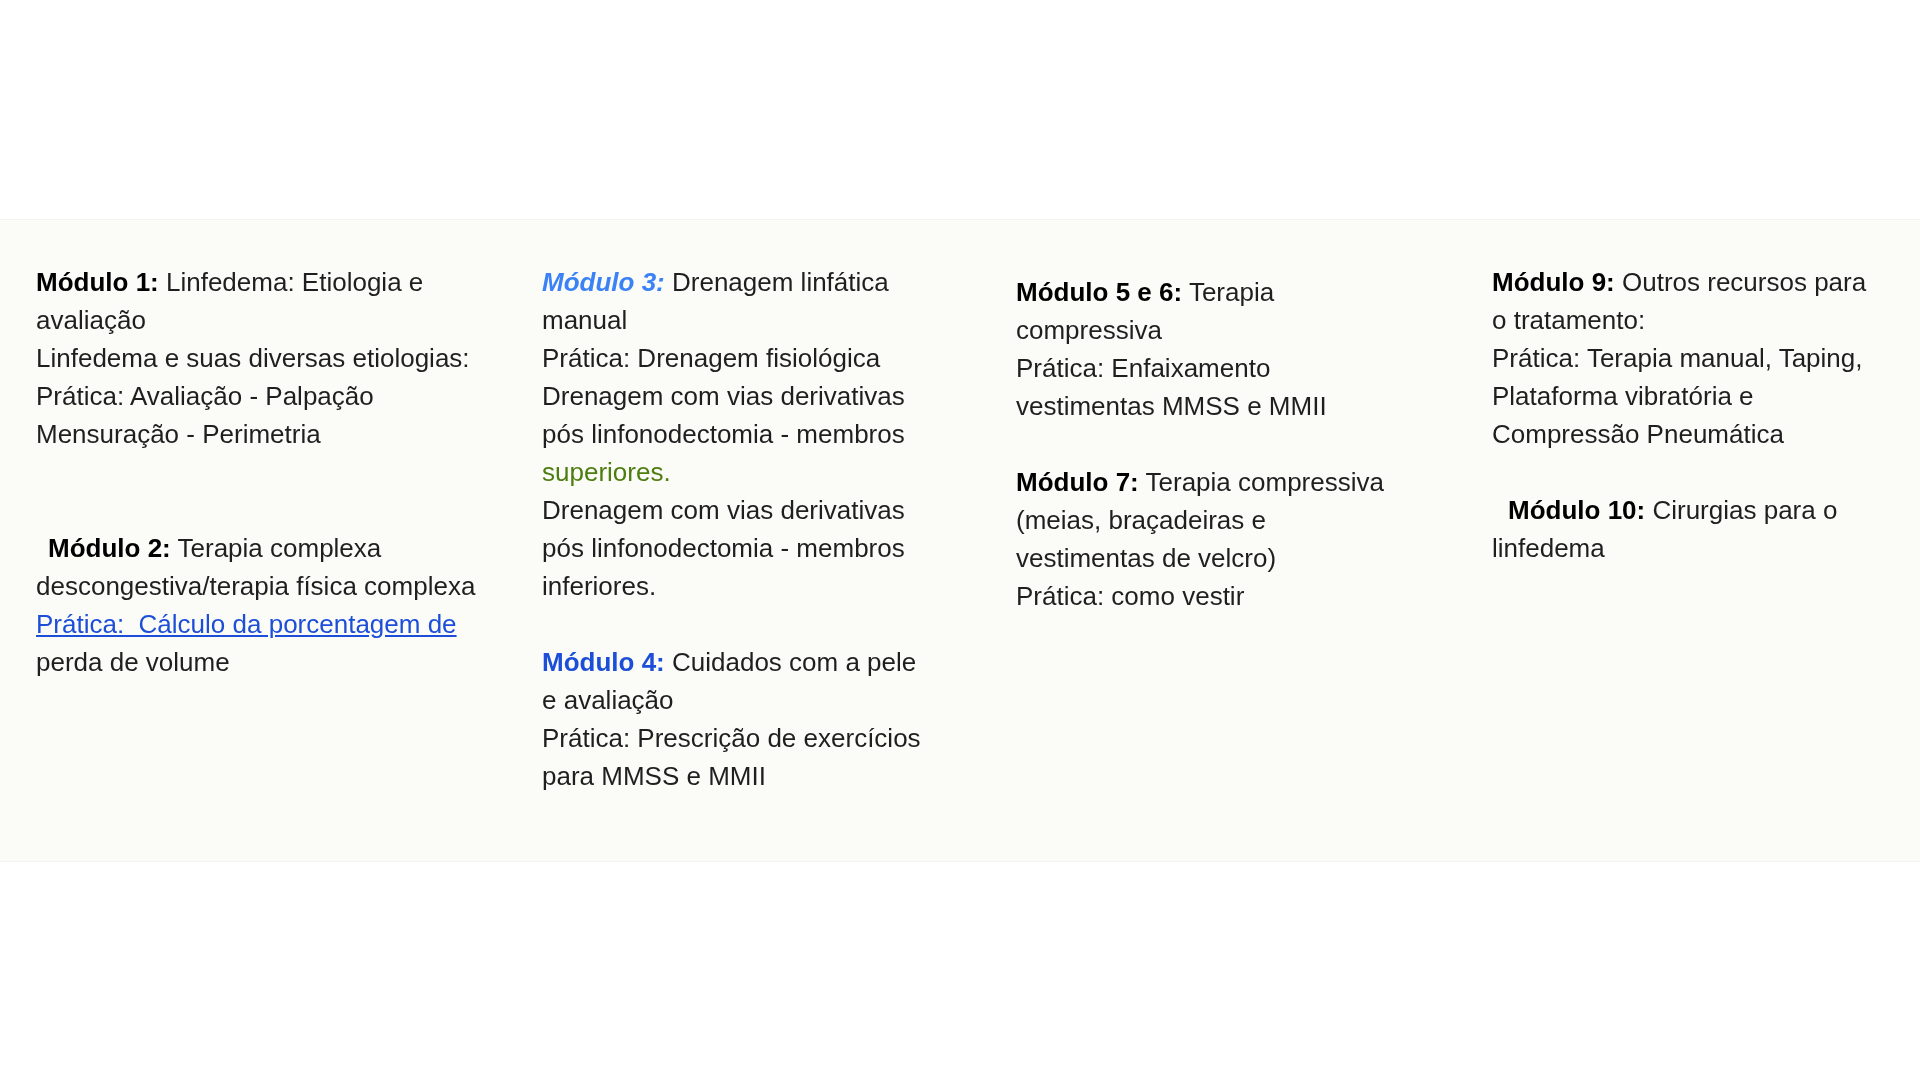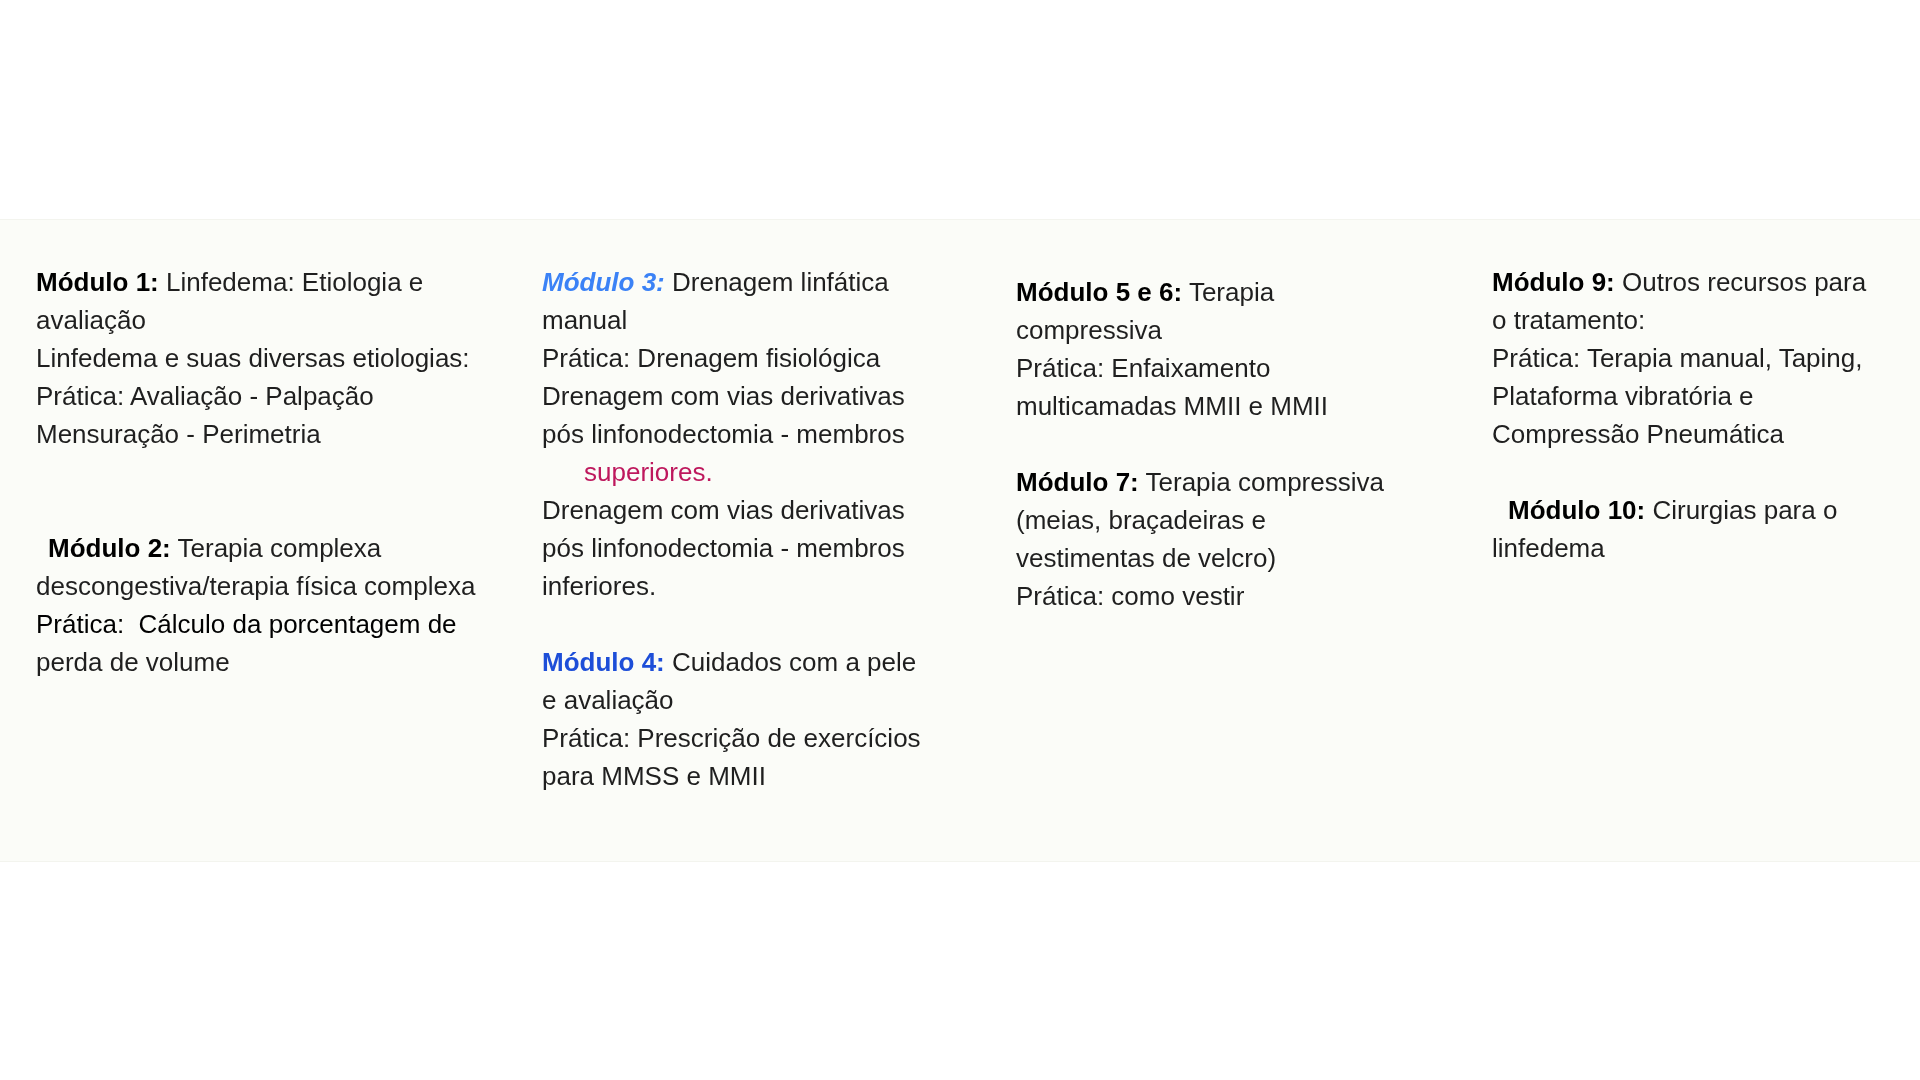--- a/index.html
+++ b/index.html
@@ -64,49 +64,49 @@
           <div class="block" style="margin-top: 0px;">
             <p class="line" style="color: rgb(31, 31, 31);"><strong style="color: rgb(0, 0, 0);">Módulo 1:</strong> Linfedema: Etiologia e</p>
             <p class="line" style="color: rgb(31, 31, 31);">avaliação</p>
             <p class="line" style="color: rgb(31, 31, 31);">Linfedema e suas diversas etiologias:</p>
             <p class="line" style="color: rgb(31, 31, 31);">Prática: Avaliação - Palpação</p>
             <p class="line" style="color: rgb(31, 31, 31);">Mensuração - Perimetria</p>
           </div>
           <div class="block" style="margin-top: 76px;">
             <p class="line" style="color: rgb(31, 31, 31); margin-left: 12px;"><strong style="color: rgb(0, 0, 0);">Módulo 2:</strong> Terapia complexa</p>
             <p class="line" style="color: rgb(31, 31, 31);">descongestiva/terapia física complexa</p>
-            <p class="line" style="color: #000000;">Prática:  Cálculo da porcentagem de</p>
+            <p class="line" style="color: #1d4ed8; text-decoration: underline;">Prática:  Cálculo da porcentagem de</p>
             <p class="line" style="color: rgb(31, 31, 31);">perda de volume</p>
           </div>
         </div>
         <div class="column">
           <div class="block" style="margin-top: 0px;">
             <p class="line" style="color: rgb(31, 31, 31);"><strong style="color: #3b82f6; font-style: italic;">Módulo 3:</strong> Drenagem linfática</p>
             <p class="line" style="color: rgb(31, 31, 31);">manual</p>
             <p class="line" style="color: rgb(31, 31, 31);">Prática: Drenagem fisiológica</p>
             <p class="line" style="color: rgb(31, 31, 31);">Drenagem com vias derivativas</p>
             <p class="line" style="color: rgb(31, 31, 31);">pós linfonodectomia - membros</p>
-            <p class="line" style="color: #be185d; margin-left: 42px;">superiores.</p>
+            <p class="line" style="color: #4d7c0f;">superiores.</p>
             <p class="line" style="color: rgb(31, 31, 31);">Drenagem com vias derivativas</p>
             <p class="line" style="color: rgb(31, 31, 31);">pós linfonodectomia - membros</p>
             <p class="line" style="color: rgb(31, 31, 31);">inferiores.</p>
           </div>
           <div class="block" style="margin-top: 38px;">
             <p class="line" style="color: rgb(31, 31, 31);"><strong style="color: #1d4ed8;">Módulo 4:</strong> Cuidados com a pele</p>
             <p class="line" style="color: rgb(31, 31, 31);">e avaliação</p>
             <p class="line" style="color: rgb(31, 31, 31);">Prática: Prescrição de exercícios</p>
             <p class="line" style="color: rgb(31, 31, 31);">para MMSS e MMII</p>
           </div>
         </div>
         <div class="column">
           <div class="block" style="margin-top: 10px;">
             <p class="line" style="color: rgb(31, 31, 31);"><strong style="color: rgb(0, 0, 0);">Módulo 5 e 6:</strong> Terapia</p>
             <p class="line" style="color: rgb(31, 31, 31);">compressiva</p>
             <p class="line" style="color: rgb(31, 31, 31);">Prática: Enfaixamento</p>
-            <p class="line" style="color: rgb(31, 31, 31);">multicamadas MMII e MMII</p>
+            <p class="line" style="color: rgb(31, 31, 31);">vestimentas MMSS e MMII</p>
           </div>
           <div class="block" style="margin-top: 38px;">
             <p class="line" style="color: rgb(31, 31, 31);"><strong style="color: rgb(0, 0, 0);">Módulo 7:</strong> Terapia compressiva</p>
             <p class="line" style="color: rgb(31, 31, 31);">(meias, braçadeiras e</p>
             <p class="line" style="color: rgb(31, 31, 31);">vestimentas de velcro)</p>
             <p class="line" style="color: rgb(31, 31, 31);">Prática: como vestir</p>
           </div>
         </div>
         <div class="column">
           <div class="block" style="margin-top: 0px;">

